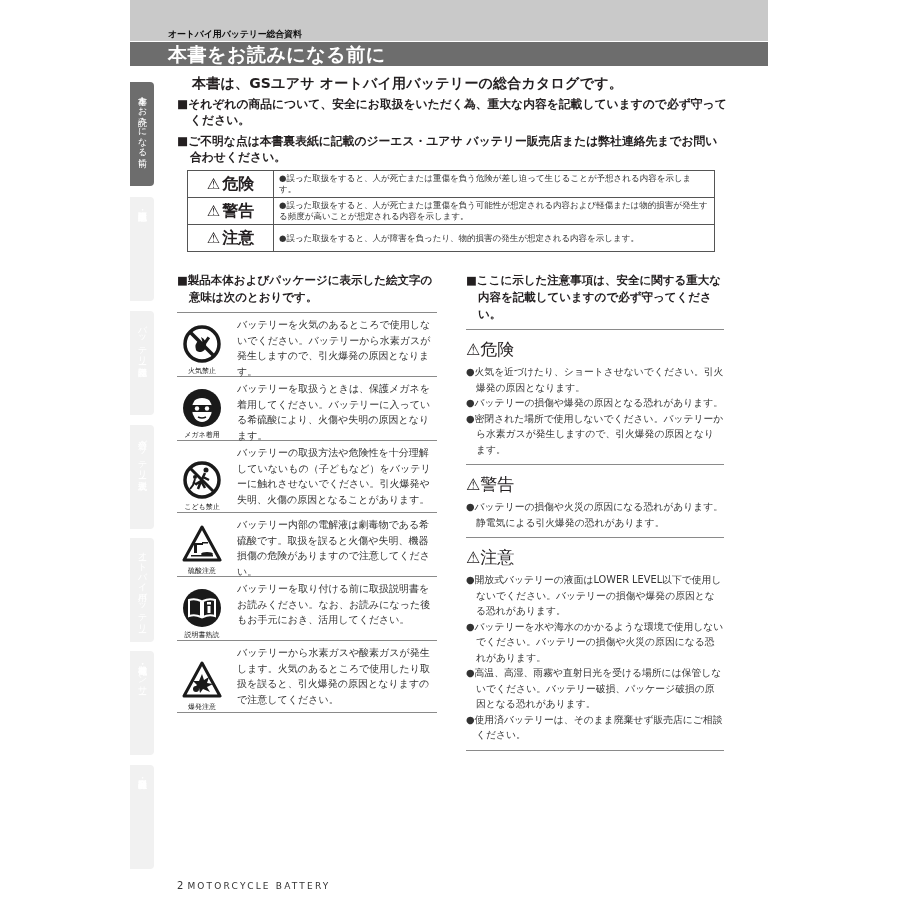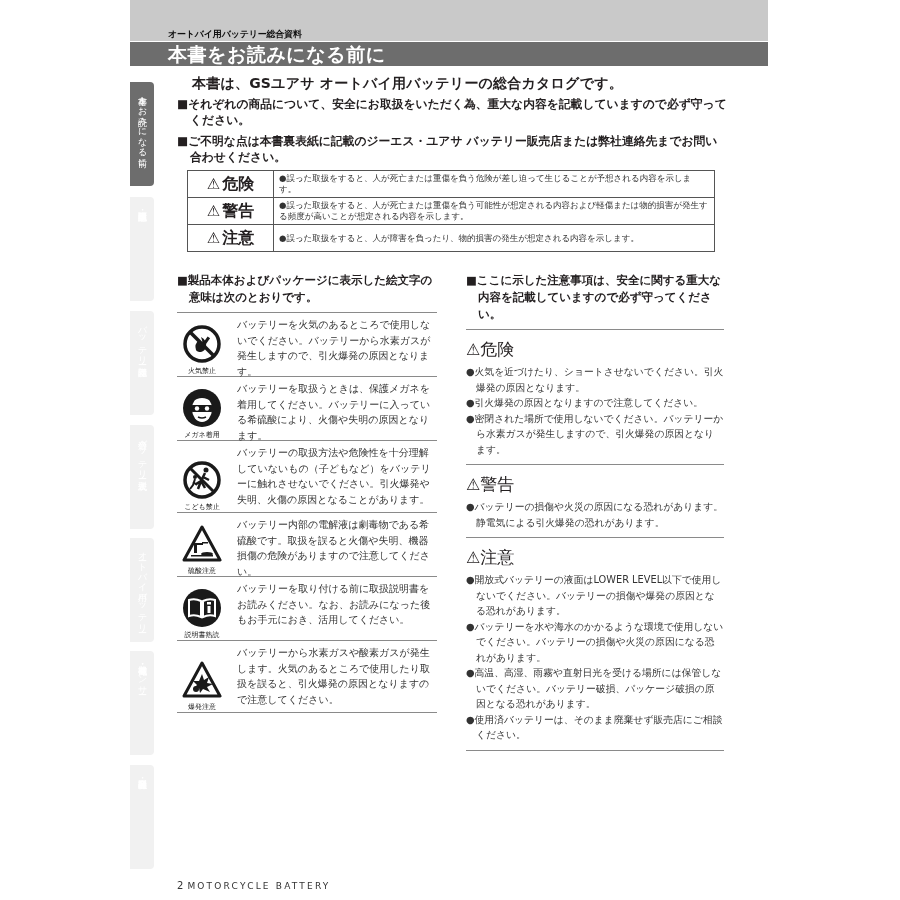--- a/index.html
+++ b/index.html
@@ -186,21 +186,21 @@
 
   <div class="col-right">
     <div class="col-heading">■ここに示した注意事項は、安全に関する重大な内容を記載していますので必ず守ってください。</div>
     <div class="rule" style="margin-top:6px;"></div>
 
     <div class="sec-block">
       <div class="sec-title">
         <span class="tri">⚠</span><span>危険</span>
       </div>
       <div class="bullet">●火気を近づけたり、ショートさせないでください。引火爆発の原因となります。</div>
-      <div class="bullet">●引火爆発の原因となりますので注意してください。</div>
+      <div class="bullet">●バッテリーの損傷や爆発の原因となる恐れがあります。</div>
       <div class="bullet">●密閉された場所で使用しないでください。バッテリーから水素ガスが発生しますので、引火爆発の原因となります。</div>
     </div>
 
     <div class="sec-block">
       <div class="sec-title">
         <span class="tri">⚠</span><span>警告</span>
       </div>
       <div class="bullet">●バッテリーの損傷や火災の原因になる恐れがあります。静電気による引火爆発の恐れがあります。</div>
     </div>
 

